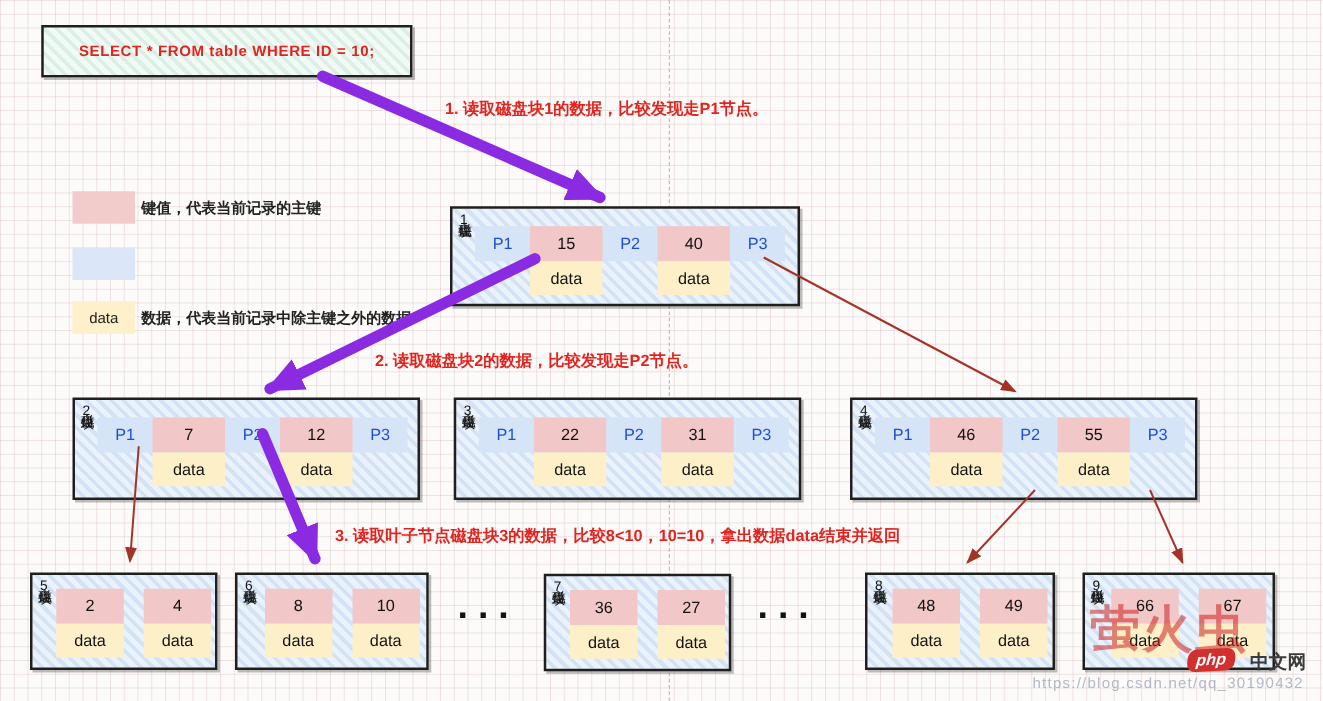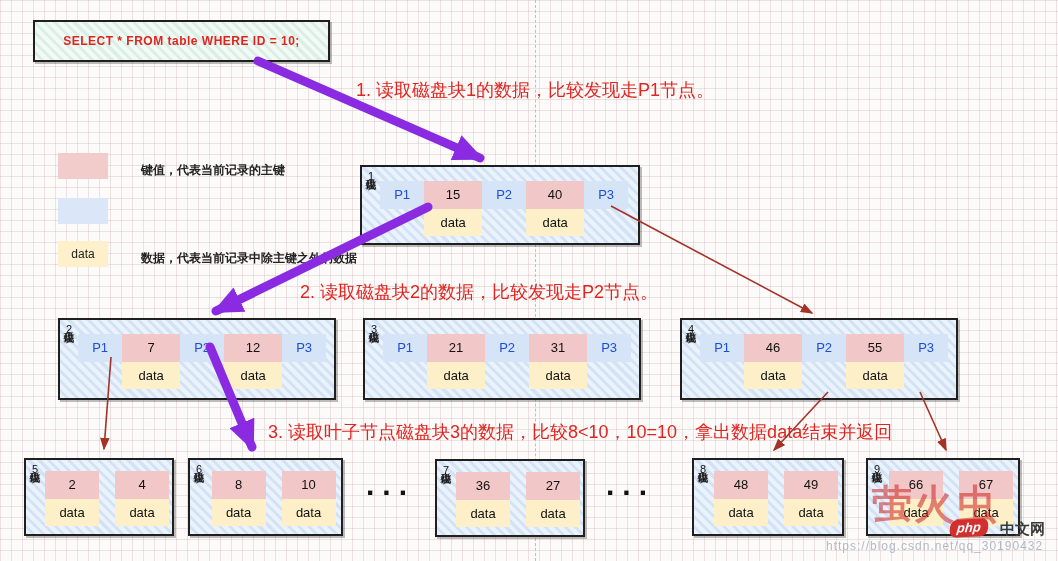--- a/index.html
+++ b/index.html
@@ -20,28 +20,28 @@
   .sql-box {
     position:absolute; left:33px; top:20px; width:297px; height:42px;
     background: repeating-linear-gradient(45deg,#f1faf5 0px,#f1faf5 4px,#dcefe4 4px,#dcefe4 7px);
     border:2px solid #1f1f1f; box-shadow:2px 2px 0 rgba(40,40,40,0.3);
     display:flex; align-items:center; justify-content:center;
     font-weight:bold; font-size:12px; color:#e02520; letter-spacing:0.5px;
     box-sizing:border-box; z-index:2;
   }
   
   .step {
-    position:absolute; font-size:18px; font-weight:normal; color:#e02520;
+    position:absolute; font-size:13px; font-weight:bold; color:#e02520;
     white-space:nowrap; z-index:3;
   }
   .step1 { left:356px; top:78px; }
   .step2 { left:300px; top:280px; }
   .step3 { left:268px; top:420px; }
   
-  .legend-row { position:absolute; left:58px; display:flex; align-items:flex-end; gap:33px; z-index:2; }
+  .legend-row { position:absolute; left:58px; display:flex; align-items:center; gap:5px; z-index:2; }
   .legend-row.r1 { top:153px; }
   .legend-row.r2 { top:198px; }
   .legend-row.r3 { top:241px; }
   .swatch { width:50px; height:26px; text-align:center; font-size:12px; line-height:26px; color:#222; }
   .swatch.key   { background:#f2cbcb; }
   .swatch.ptr   { background:#dbe7f8; }
   .swatch.dat   { background:#fdf0ca; }
   .legend-label { font-size:12px; font-weight:600; color:#222; }
   
   .node {
@@ -160,21 +160,21 @@
       </div>
       <div class="pcell">P3</div>
     </div>
   </div>
 
   <div class="node disk3">
     <div class="vlabel">磁盘块3</div>
     <div class="strip">
       <div class="pcell">P1</div>
       <div class="kstack">
-        <div class="kcell">21</div>
+        <div class="kcell">22</div>
         <div class="dcell">data</div>
       </div>
       <div class="pcell">P2</div>
       <div class="kstack">
         <div class="kcell">31</div>
         <div class="dcell">data</div>
       </div>
       <div class="pcell">P3</div>
     </div>
   </div>

